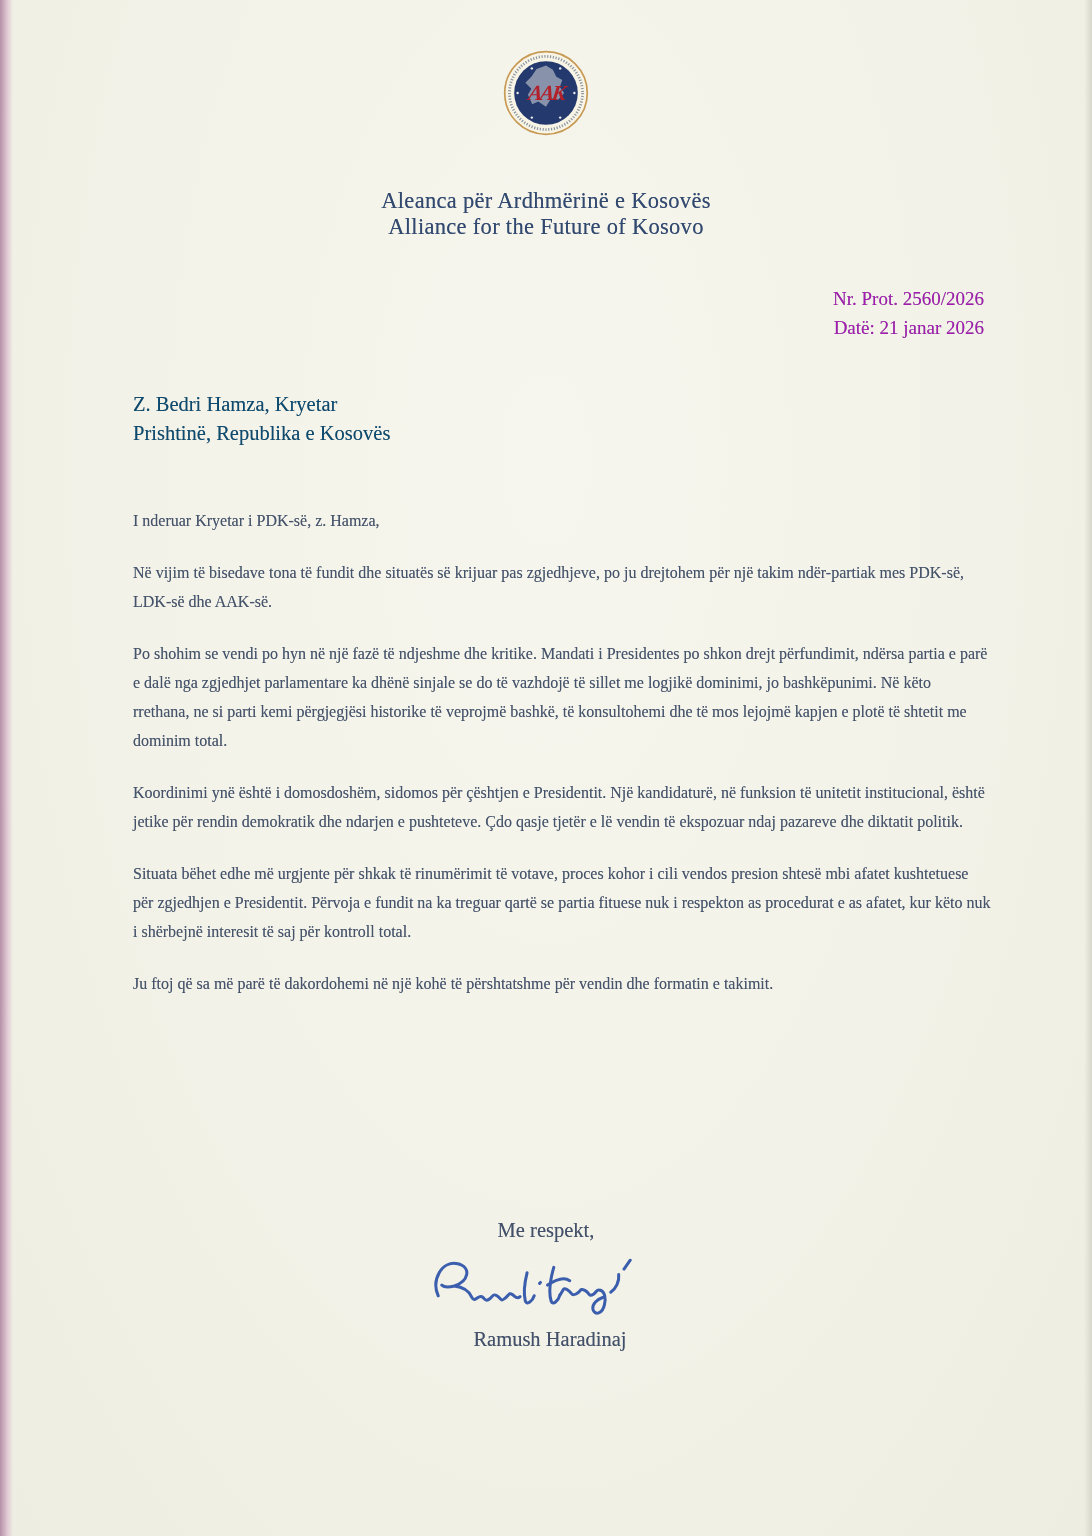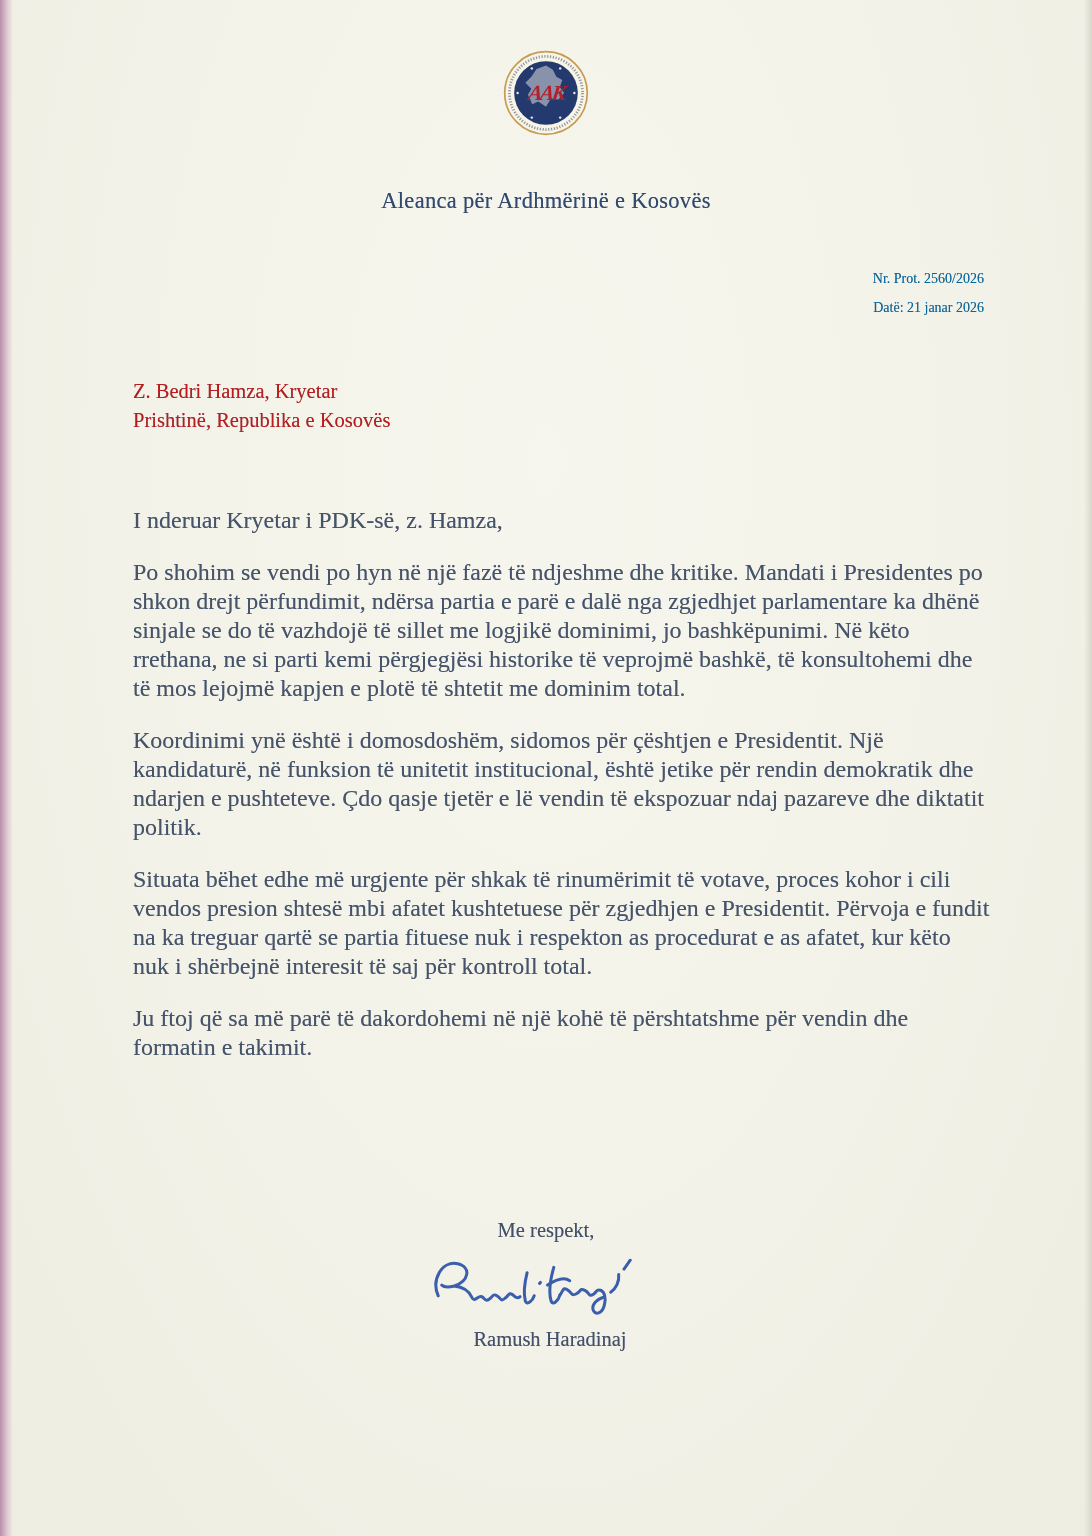--- a/index.html
+++ b/index.html
@@ -32,35 +32,35 @@
     font-size: 22.5px; line-height: 26px;
     color: #31486f; letter-spacing: .3px;
     text-shadow: 0 0 .6px rgba(49,72,111,.55);
   }
   .org-name-en {
     font-size: 22.5px; line-height: 26px;
     color: #31486f; letter-spacing: .3px;
     text-shadow: 0 0 .6px rgba(49,72,111,.55);
   }
   .meta-block {
-    position: absolute; top: 264px; right: 108px;
+    position: absolute; top: 284px; right: 108px;
     text-align: right;
-    font-size: 14px; line-height: 29px;
-    color: #0369a1;
+    font-size: 19px; line-height: 29px;
+    color: #a21caf;
     text-shadow: 0 0 .5px rgba(63,77,102,.5);
   }
   .recipient-block {
-    position: absolute; top: 377px; left: 133px;
+    position: absolute; top: 390px; left: 133px;
     font-size: 20.5px; line-height: 29px;
-    color: #b91c1c;
+    color: #0c4a6e;
     text-shadow: 0 0 .5px rgba(66,80,106,.5);
   }
   .letter-body {
     position: absolute; top: 506px; left: 133px; width: 858px;
-    font-size: 24px; line-height: 29px;
+    font-size: 16px; line-height: 29px;
     color: #45536b;
     text-shadow: 0 0 .5px rgba(69,83,107,.5);
   }
   .letter-body p { margin: 0 0 23px 0; }
   .closing-block {
     position: absolute; top: 1217px; left: 0; right: 0;
     text-align: center;
     font-size: 20.5px; line-height: 27px;
     color: #42506a;
     text-shadow: 0 0 .5px rgba(66,80,106,.5);
@@ -88,34 +88,36 @@
       <circle cx="83" cy="50" r="1.4"></circle>
         <circle cx="66.5" cy="78.6" r="1.4"></circle>
       <circle cx="33.5" cy="78.6" r="1.4"></circle>
         <circle cx="17" cy="50" r="1.4"></circle>
       <circle cx="33.5" cy="21.4" r="1.4"></circle>
         <circle cx="66.5" cy="21.4" r="1.4"></circle>
     </g>
     <text x="50" y="58" text-anchor="middle" font-family="Liberation Serif, serif" font-style="italic" font-weight="bold" font-size="25" letter-spacing="-3" fill="#b3202a" transform="skewX(-8)" transform-origin="50 50">AAK</text>
   </svg>
   <div class="org-name-sq">Aleanca për Ardhmërinë e Kosovës</div>
+  <div class="org-name-en">Alliance for the Future of Kosovo</div>
 </div>
 
 <div class="meta-block">
   <div>Nr. Prot. 2560/2026</div>
   <div>Datë: 21 janar 2026</div>
 </div>
 
 <div class="recipient-block">
   <div>Z. Bedri Hamza, Kryetar</div>
   <div>Prishtinë, Republika e Kosovës</div>
 </div>
 
 <div class="letter-body">
   <p>I nderuar Kryetar i PDK-së, z. Hamza,</p>
+  <p>Në vijim të bisedave tona të fundit dhe situatës së krijuar pas zgjedhjeve, po ju drejtohem për një takim ndër-partiak mes PDK-së, LDK-së dhe AAK-së.</p>
   <p>Po shohim se vendi po hyn në një fazë të ndjeshme dhe kritike. Mandati i Presidentes po shkon drejt përfundimit, ndërsa partia e parë e dalë nga zgjedhjet parlamentare ka dhënë sinjale se do të vazhdojë të sillet me logjikë dominimi, jo bashkëpunimi. Në këto rrethana, ne si parti kemi përgjegjësi historike të veprojmë bashkë, të konsultohemi dhe të mos lejojmë kapjen e plotë të shtetit me dominim total.</p>
   <p>Koordinimi ynë është i domosdoshëm, sidomos për çështjen e Presidentit. Një kandidaturë, në funksion të unitetit institucional, është jetike për rendin demokratik dhe ndarjen e pushteteve. Çdo qasje tjetër e lë vendin të ekspozuar ndaj pazareve dhe diktatit politik.</p>
   <p>Situata bëhet edhe më urgjente për shkak të rinumërimit të votave, proces kohor i cili vendos presion shtesë mbi afatet kushtetuese për zgjedhjen e Presidentit. Përvoja e fundit na ka treguar qartë se partia fituese nuk i respekton as procedurat e as afatet, kur këto nuk i shërbejnë interesit të saj për kontroll total.</p>
   <p>Ju ftoj që sa më parë të dakordohemi në një kohë të përshtatshme për vendin dhe formatin e takimit.</p>
 </div>
 
 <div class="closing-block">
   <div>Me respekt,</div>
   <div class="signature-wrap">
     <svg viewBox="0 0 260 90" width="250" height="80">

